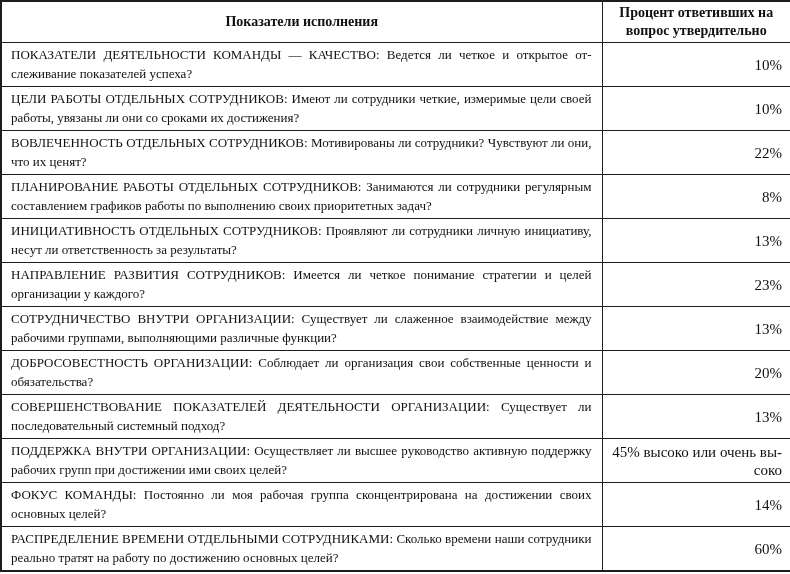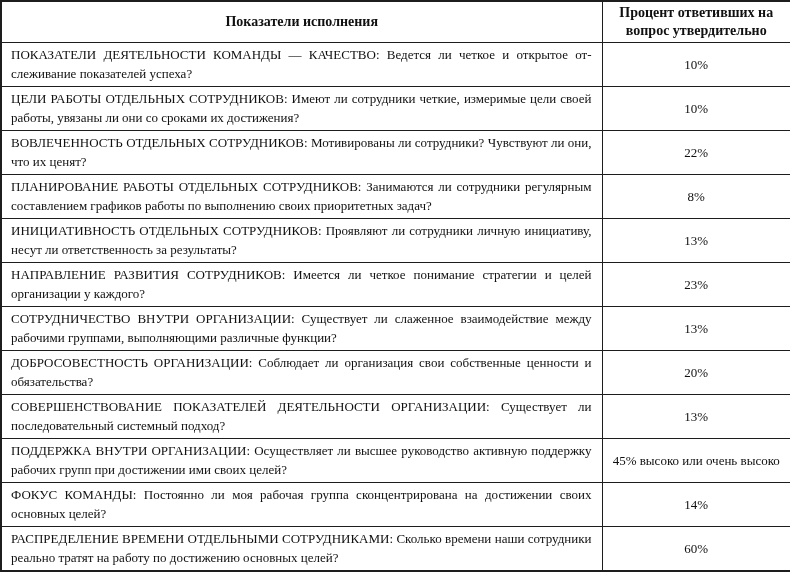--- a/index.html
+++ b/index.html
@@ -44,23 +44,23 @@
 
   td.cell-indicator {
     font-size: 13px;
     line-height: 19px;
     text-align: justify;
     vertical-align: middle;
     padding: 2px 10px 3px 9px;
     hyphens: manual;
   }
   td.cell-percent {
-    font-size: 13px;
+    font-size: 15px;
     line-height: 18px;
-    text-align: center;
+    text-align: right;
     vertical-align: middle;
     padding: 2px 8px;
     hyphens: manual;
   }
 </style>
 </head>
 <body>
 
 <table class="perf-table">
   <colgroup>

